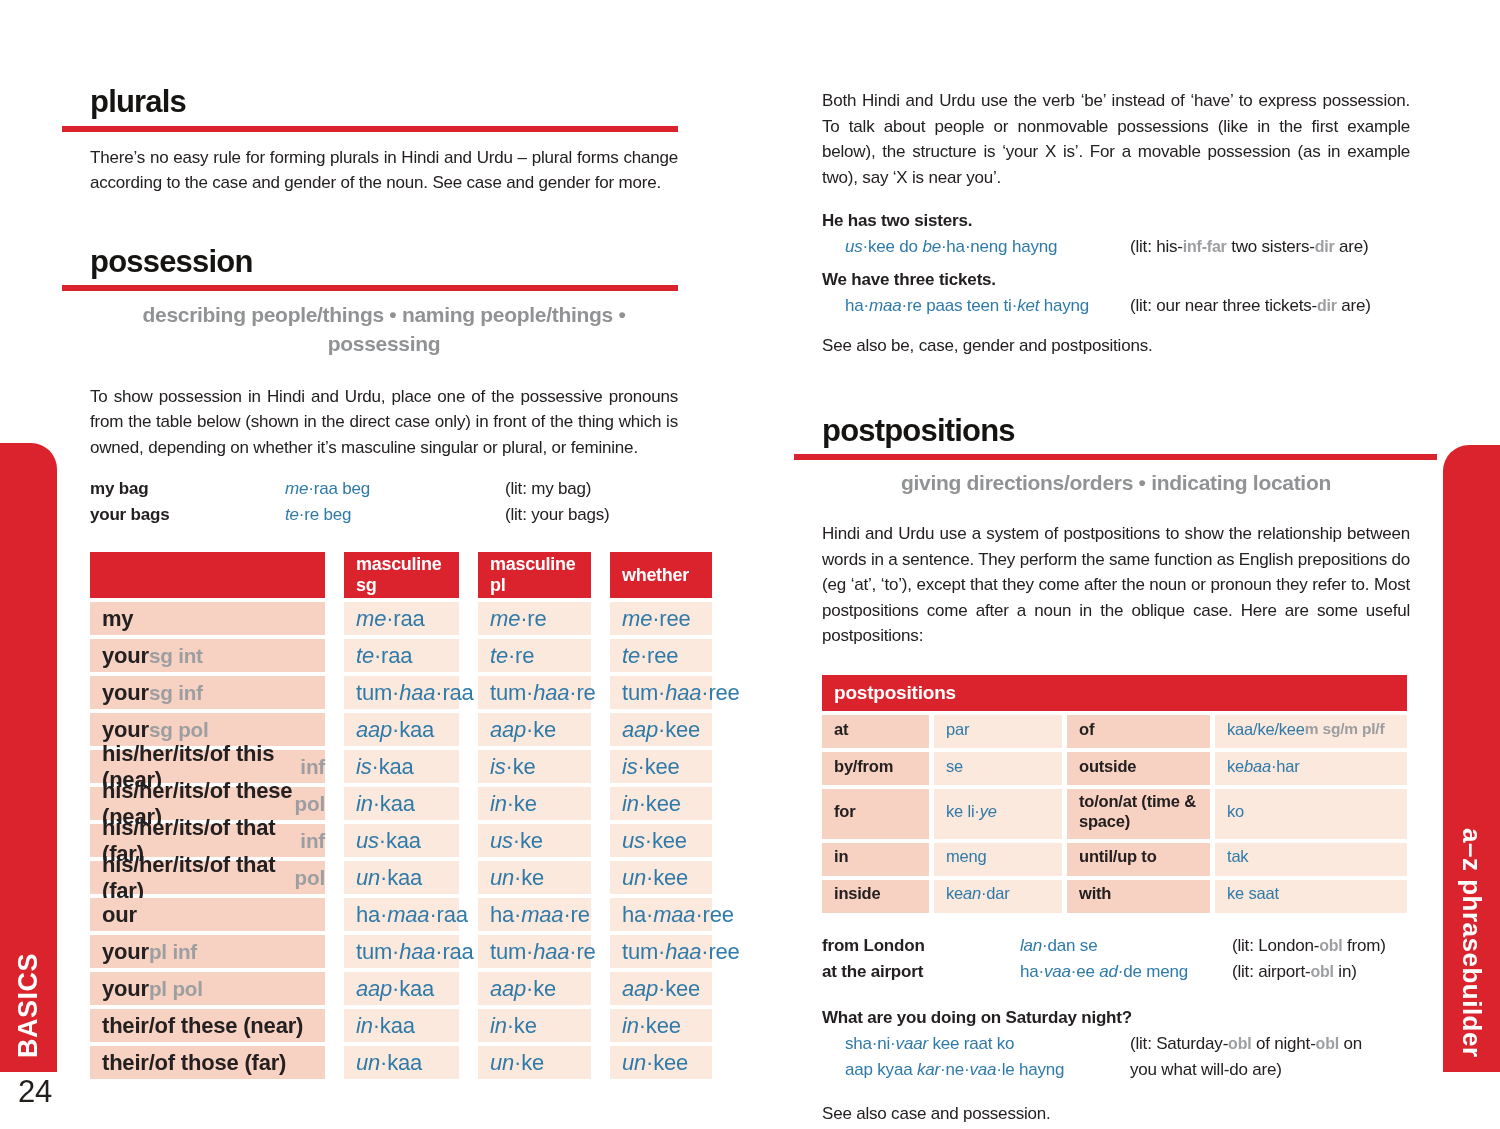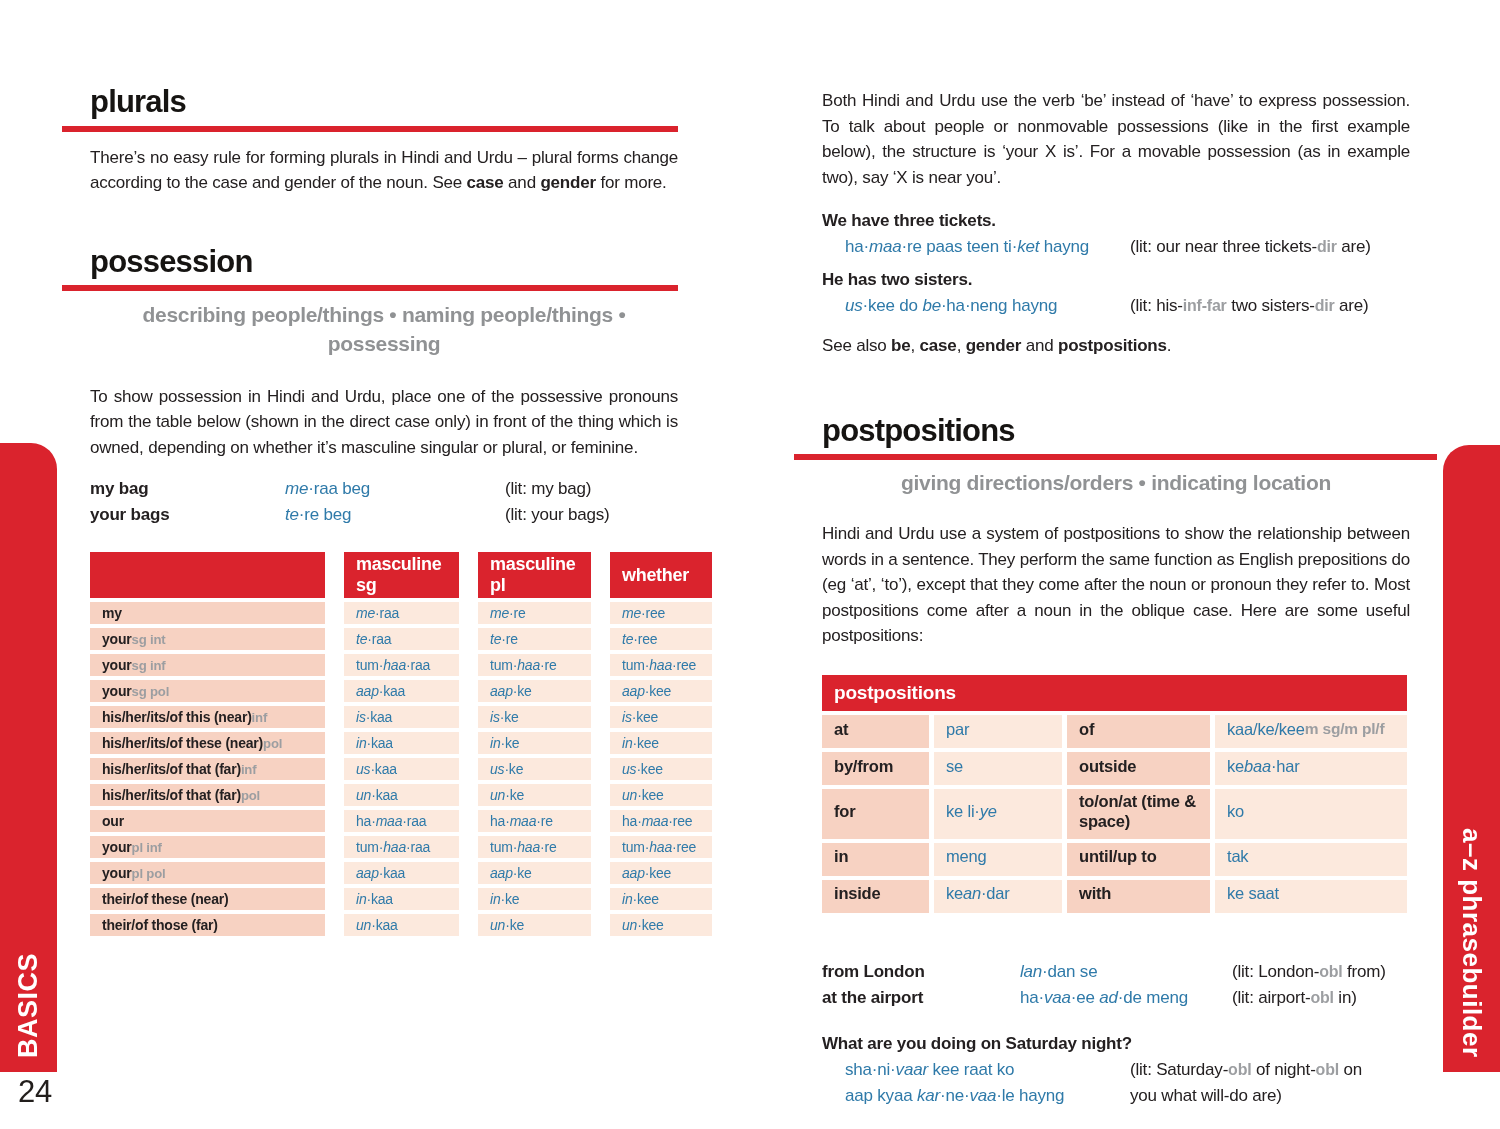--- a/index.html
+++ b/index.html
@@ -14,39 +14,39 @@
   #right-col{left:822px;width:588px;}
 
   h2.sec{font-size:31px;font-weight:bold;color:#161412;letter-spacing:-0.8px;margin:0;line-height:1.05;}
   .rule{height:6px;background:#da232d;margin:7px 0 0 -28px;}
 
   .body-text{font-size:17px;line-height:1.5;text-align:justify;margin:0;}
   .subtitle{color:#909294;font-weight:bold;font-size:21px;text-align:center;line-height:1.4;letter-spacing:-0.3px;}
 
   .gy{color:#9c9ea1;font-weight:bold;font-size:0.94em;}
   i{font-style:italic;}
-  b{font-weight:bold;}
+  b{font-weight:normal;}
 
   .ex-row{display:grid;grid-template-columns:195px 220px 1fr;font-size:17px;line-height:26px;}
   .ex-en{font-weight:bold;}
   .ex-pron{color:#2f7aa9;}
   .ex-lit{}
 
   .loc-row{display:grid;grid-template-columns:198px 212px 1fr;font-size:17px;line-height:26px;}
 
   .vb{font-size:17px;}
   .vb-en{font-weight:bold;line-height:26px;}
   .vb-row{display:grid;grid-template-columns:285px 1fr;padding-left:23px;line-height:26px;}
 
   
   .ptable{width:580px;}
   .pt-head,.pt-row{display:grid;grid-template-columns:235px 115px 113px 102px;column-gap:19px;}
   .pt-head .hc{background:#da232d;color:#fff;font-weight:bold;font-size:18px;height:46px;display:flex;align-items:center;padding-left:12px;box-sizing:border-box;letter-spacing:-0.3px;}
   .pt-row{margin-top:4px;}
-  .cell{display:flex;align-items:center;padding-left:12px;box-sizing:border-box;font-size:14px;height:22px;}
+  .cell{display:flex;align-items:center;padding-left:12px;box-sizing:border-box;font-size:22px;height:33px;}
   .lab{background:#f7d2c2;font-weight:bold;}
   .dat{background:#fce9dd;color:#2f7aa9;}
 
   
   .xt{width:585px;}
   .xt-title{background:#da232d;color:#fff;font-weight:bold;font-size:19px;height:36px;display:flex;align-items:center;padding-left:12px;box-sizing:border-box;}
   .xt-row{display:grid;grid-template-columns:107px 128px 143px 192px;column-gap:5px;margin-top:4px;}
   .xcell{display:flex;align-items:center;padding:3px 4px 7px 12px;box-sizing:border-box;font-size:16.5px;min-height:33px;line-height:1.2;}
   .xen{background:#f7d2c2;font-weight:bold;}
   .xpr{background:#fce9dd;color:#2f7aa9;}
@@ -198,34 +198,34 @@
   </div>
 </div>
 
 <div class="col" id="right-col">
 
   <p class="body-text" style="margin-top:76px">Both Hindi and Urdu use the verb ‘be’ instead of ‘have’ to express possession. To talk about people or nonmovable possessions (like in the first example below), the structure is ‘your X is’. For a movable possession (as in example two), say ‘X is near you’.</p>
 
   <div style="margin-top:18px">
 
       <div class="vb" style="margin-bottom:7px">
+        <div class="vb-en">He has two sisters.</div>
+        <div class="vb-row">
+          <div class="ex-pron"><i>us</i>·kee do <i>be</i>·ha·neng hayng</div>
+          <div class="ex-lit">(lit: his-<span class="gy">inf-far</span> two sisters-<span class="gy">dir</span> are)</div>
+        </div>
+      </div>
+
+      <div class="vb" style="margin-bottom:7px">
         <div class="vb-en">We have three tickets.</div>
         <div class="vb-row">
           <div class="ex-pron">ha·<i>maa</i>·re paas teen ti·<i>ket</i> hayng</div>
           <div class="ex-lit">(lit: our near three tickets-<span class="gy">dir</span> are)</div>
         </div>
       </div>
-
-      <div class="vb" style="margin-bottom:7px">
-        <div class="vb-en">He has two sisters.</div>
-        <div class="vb-row">
-          <div class="ex-pron"><i>us</i>·kee do <i>be</i>·ha·neng hayng</div>
-          <div class="ex-lit">(lit: his-<span class="gy">inf-far</span> two sisters-<span class="gy">dir</span> are)</div>
-        </div>
-      </div>
     </div>
 
   <p class="body-text" style="margin-top:14px">See also <b>be</b>, <b>case</b>, <b>gender</b> and <b>postpositions</b>.</p>
 
   <h2 class="sec" style="margin-top:56px">postpositions</h2>
   <div class="rule" style="margin-right:-27px"></div>
   <div class="subtitle" style="margin-top:8px">giving directions/orders • indicating location</div>
 
   <p class="body-text" style="margin-top:24px">Hindi and Urdu use a system of postpositions to show the relationship between words in a sentence. They perform the same function as English prepositions do (eg ‘at’, ‘to’), except that they come after the noun or pronoun they refer to. Most postpositions come after a noun in the oblique case. Here are some useful postpositions:</p>
 
@@ -263,21 +263,21 @@
 
         <div class="xt-row">
           <div class="xcell xen">inside</div>
           <div class="xcell xpr">ke <i>an</i>·dar</div>
           <div class="xcell xen">with</div>
           <div class="xcell xpr">ke saat</div>
         </div>
       </div>
   </div>
 
-  <div style="margin-top:46px">
+  <div style="margin-top:20px">
 
       <div class="loc-row">
         <div class="ex-en">from London</div>
         <div class="ex-pron"><i>lan</i>·dan se</div>
         <div class="ex-lit">(lit: London-<span class="gy">obl</span> from)</div>
       </div>
 
       <div class="loc-row">
         <div class="ex-en">at the airport</div>
         <div class="ex-pron">ha·<i>vaa</i>·ee <i>ad</i>·de meng</div>

